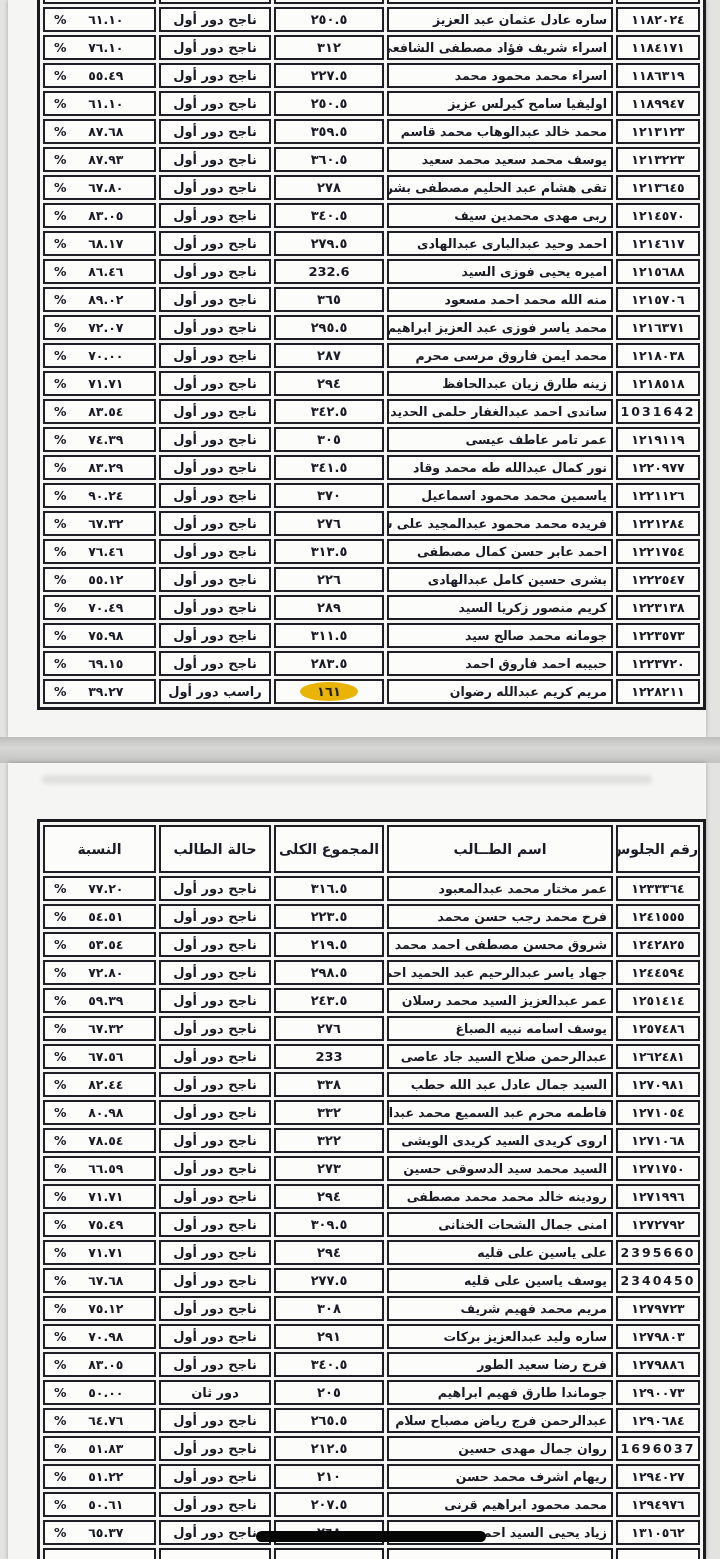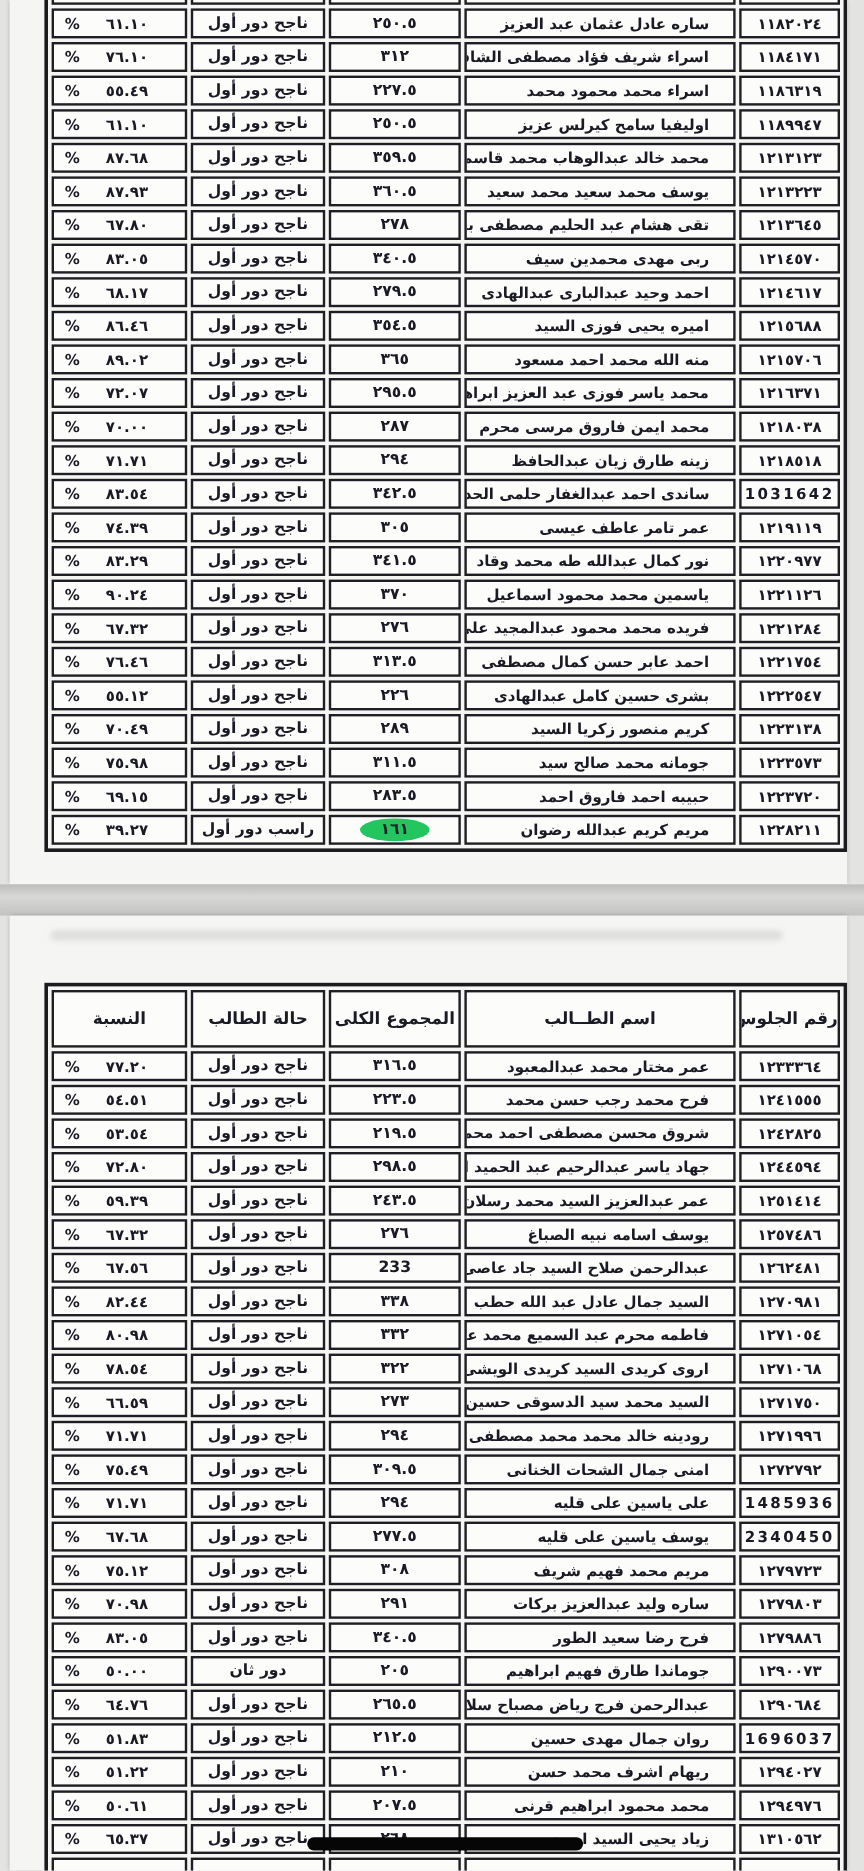--- a/index.html
+++ b/index.html
@@ -31,26 +31,26 @@
   #table2{margin:56px 9px 0 29px;}
   col.c-seat{width:84px;} col.c-name{width:226px;} col.c-total{width:110px;}
   col.c-status{width:112px;} col.c-pct{width:113px;}
   th,td{
     border:2px solid #1e1e24;background:#fcfcfb;vertical-align:middle;
     font-weight:bold;color:#191a24;text-align:center;padding:0;
     overflow:hidden;white-space:nowrap;
   }
   th{height:44px;font-size:14px;}
   td{height:21px;font-size:13px;line-height:21px;}
-  td.name{text-align:right;padding:0 20px 0 2px;font-size:12.5px;margin-top:26px;}
+  td.name{text-align:right;padding:0 4px 0 2px;font-size:12.5px;margin-top:26px;}
   td.seat{letter-spacing:2px;font-size:12.5px;}
   td.pct{direction:ltr;padding:0 9px;font-size:12.5px;}
   .pct-sign{float:left;}
   .oval{
-    display:inline-block;background:#22c55e;border-radius:50%;
+    display:inline-block;background:#eab308;border-radius:50%;
     padding:0 17px;height:19px;line-height:19px;color:#23232b;
   }
   td.redacted{position:relative;overflow:visible;}
   .redaction-bar{
     position:absolute;left:-20px;right:-104px;top:9px;height:11px;
     background:#060606;border-radius:6px;z-index:2;
   }
   tr.sliver td{height:10px;}
   tr.sliver-bottom td{height:20px;}
 </style>
@@ -133,21 +133,21 @@
         <tr>
           <td class="seat">١٢١٤٦١٧</td>
           <td class="name">احمد وحيد عبدالبارى عبدالهادى</td>
           <td class="total">٢٧٩.٥</td>
           <td class="status">ناجح دور أول</td>
           <td class="pct"><span class="pct-sign">%</span><span>٦٨.١٧</span></td>
         </tr>
         <tr>
           <td class="seat">١٢١٥٦٨٨</td>
           <td class="name">اميره يحيى فوزى السيد</td>
-          <td class="total">٣٥٤.٥</td>
+          <td class="total">232.6</td>
           <td class="status">ناجح دور أول</td>
           <td class="pct"><span class="pct-sign">%</span><span>٨٦.٤٦</span></td>
         </tr>
         <tr>
           <td class="seat">١٢١٥٧٠٦</td>
           <td class="name">منه الله محمد احمد مسعود</td>
           <td class="total">٣٦٥</td>
           <td class="status">ناجح دور أول</td>
           <td class="pct"><span class="pct-sign">%</span><span>٨٩.٠٢</span></td>
         </tr>
@@ -360,21 +360,21 @@
           <td class="pct"><span class="pct-sign">%</span><span>٧١.٧١</span></td>
         </tr>
         <tr>
           <td class="seat">١٢٧٢٧٩٢</td>
           <td class="name">امنى جمال الشحات الخنانى</td>
           <td class="total">٣٠٩.٥</td>
           <td class="status">ناجح دور أول</td>
           <td class="pct"><span class="pct-sign">%</span><span>٧٥.٤٩</span></td>
         </tr>
         <tr>
-          <td class="seat">1485936</td>
+          <td class="seat">2395660</td>
           <td class="name">على ياسين على قليه</td>
           <td class="total">٢٩٤</td>
           <td class="status">ناجح دور أول</td>
           <td class="pct"><span class="pct-sign">%</span><span>٧١.٧١</span></td>
         </tr>
         <tr>
           <td class="seat">2340450</td>
           <td class="name">يوسف ياسين على قليه</td>
           <td class="total">٢٧٧.٥</td>
           <td class="status">ناجح دور أول</td>

